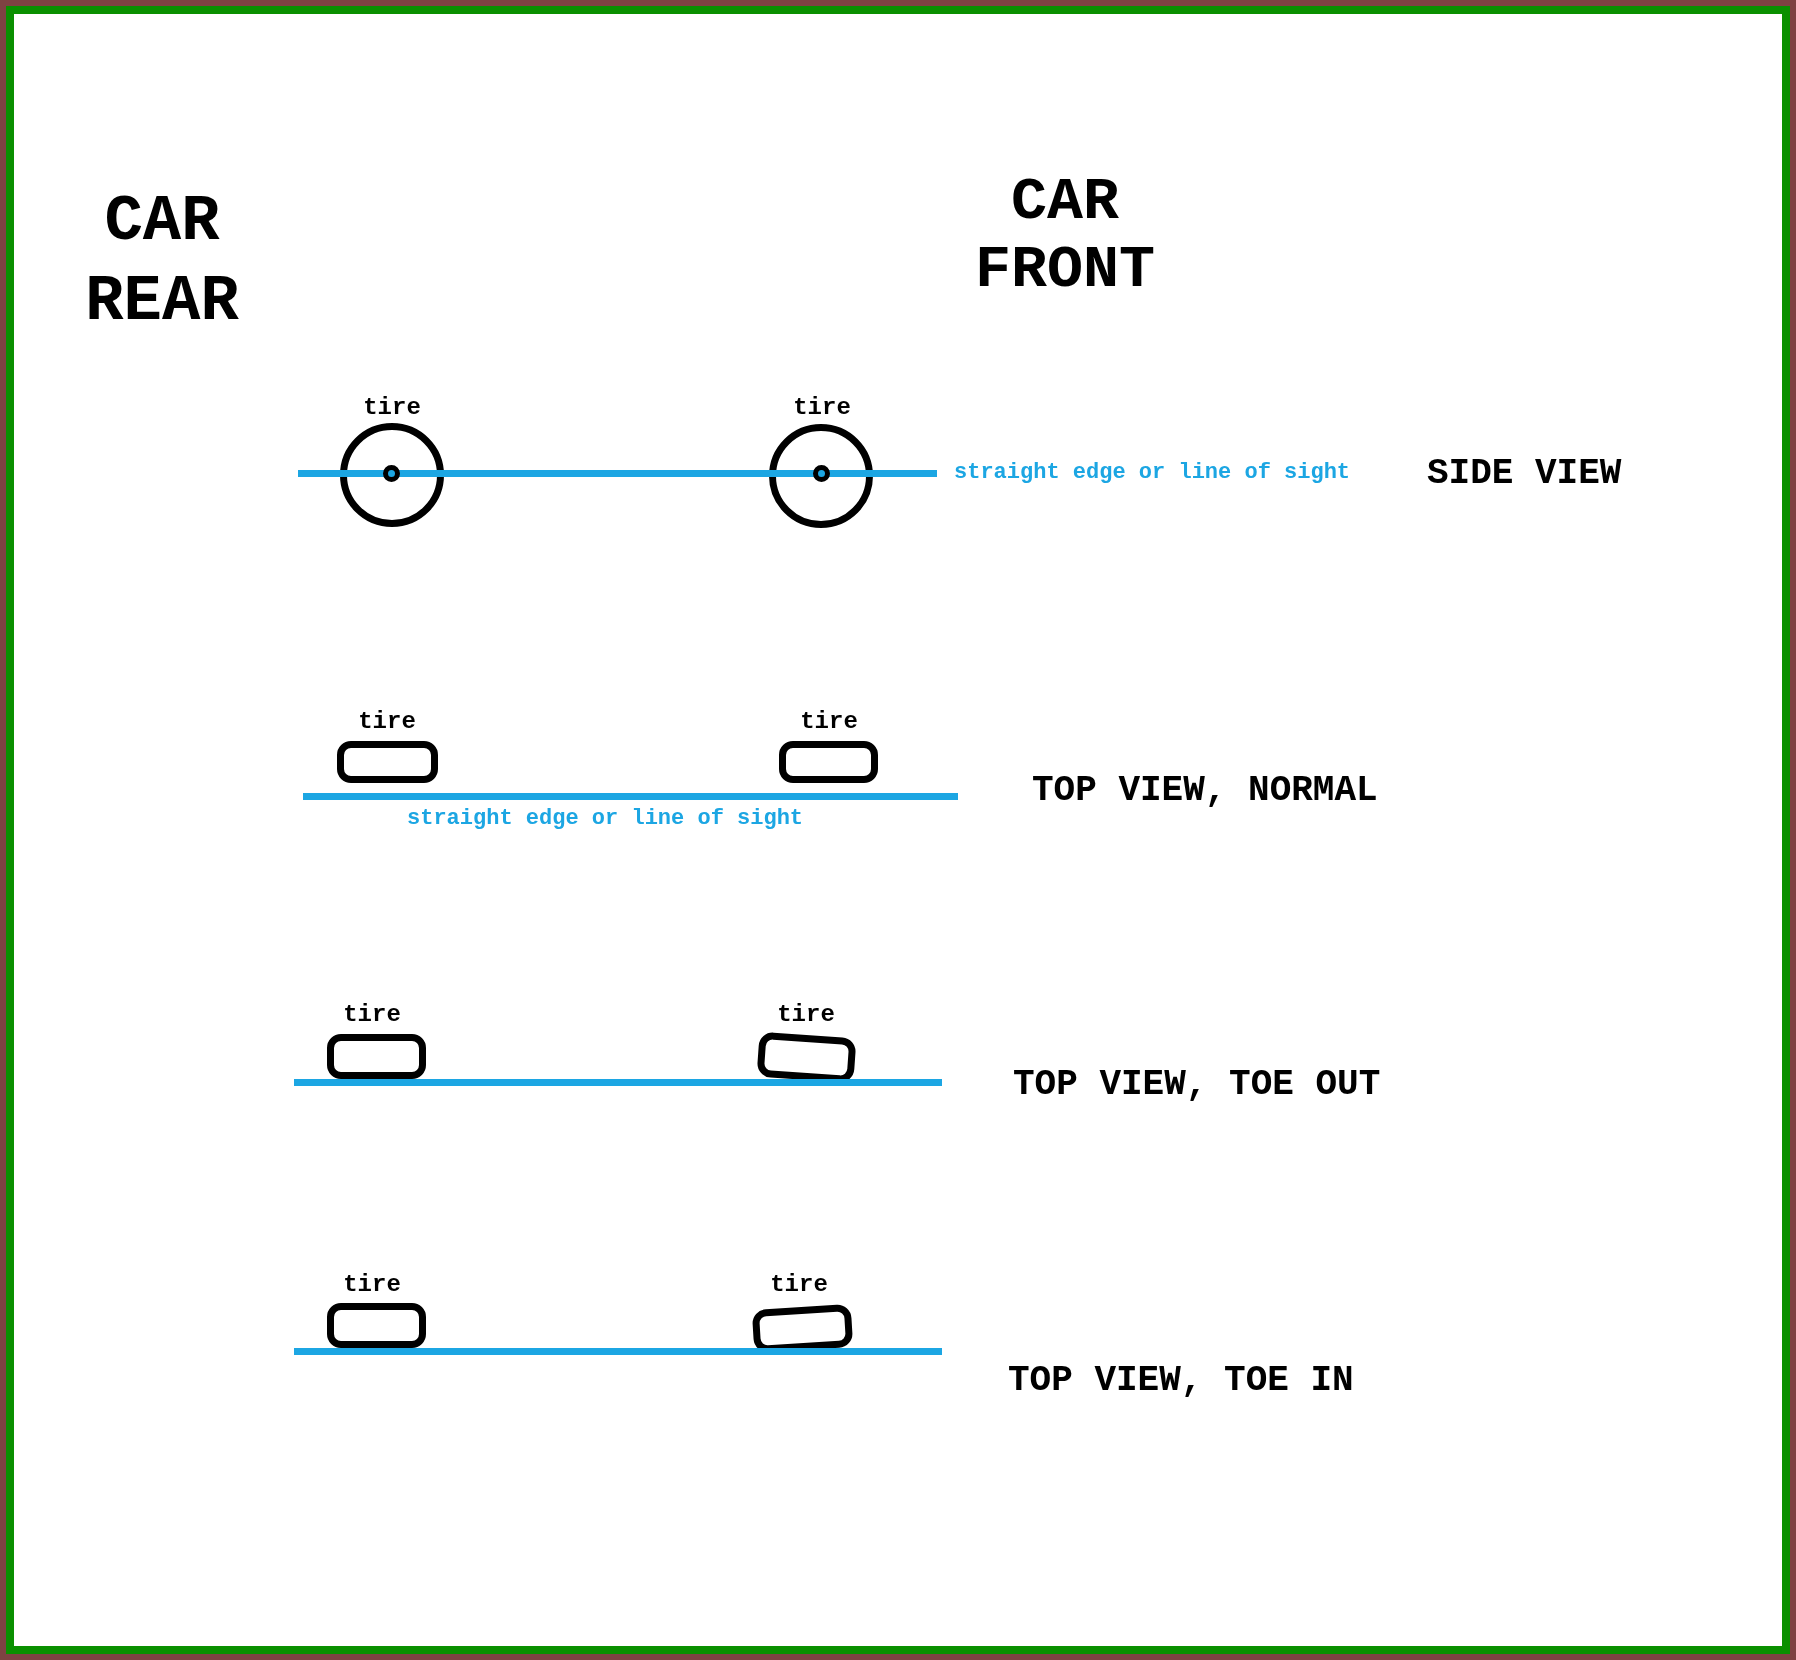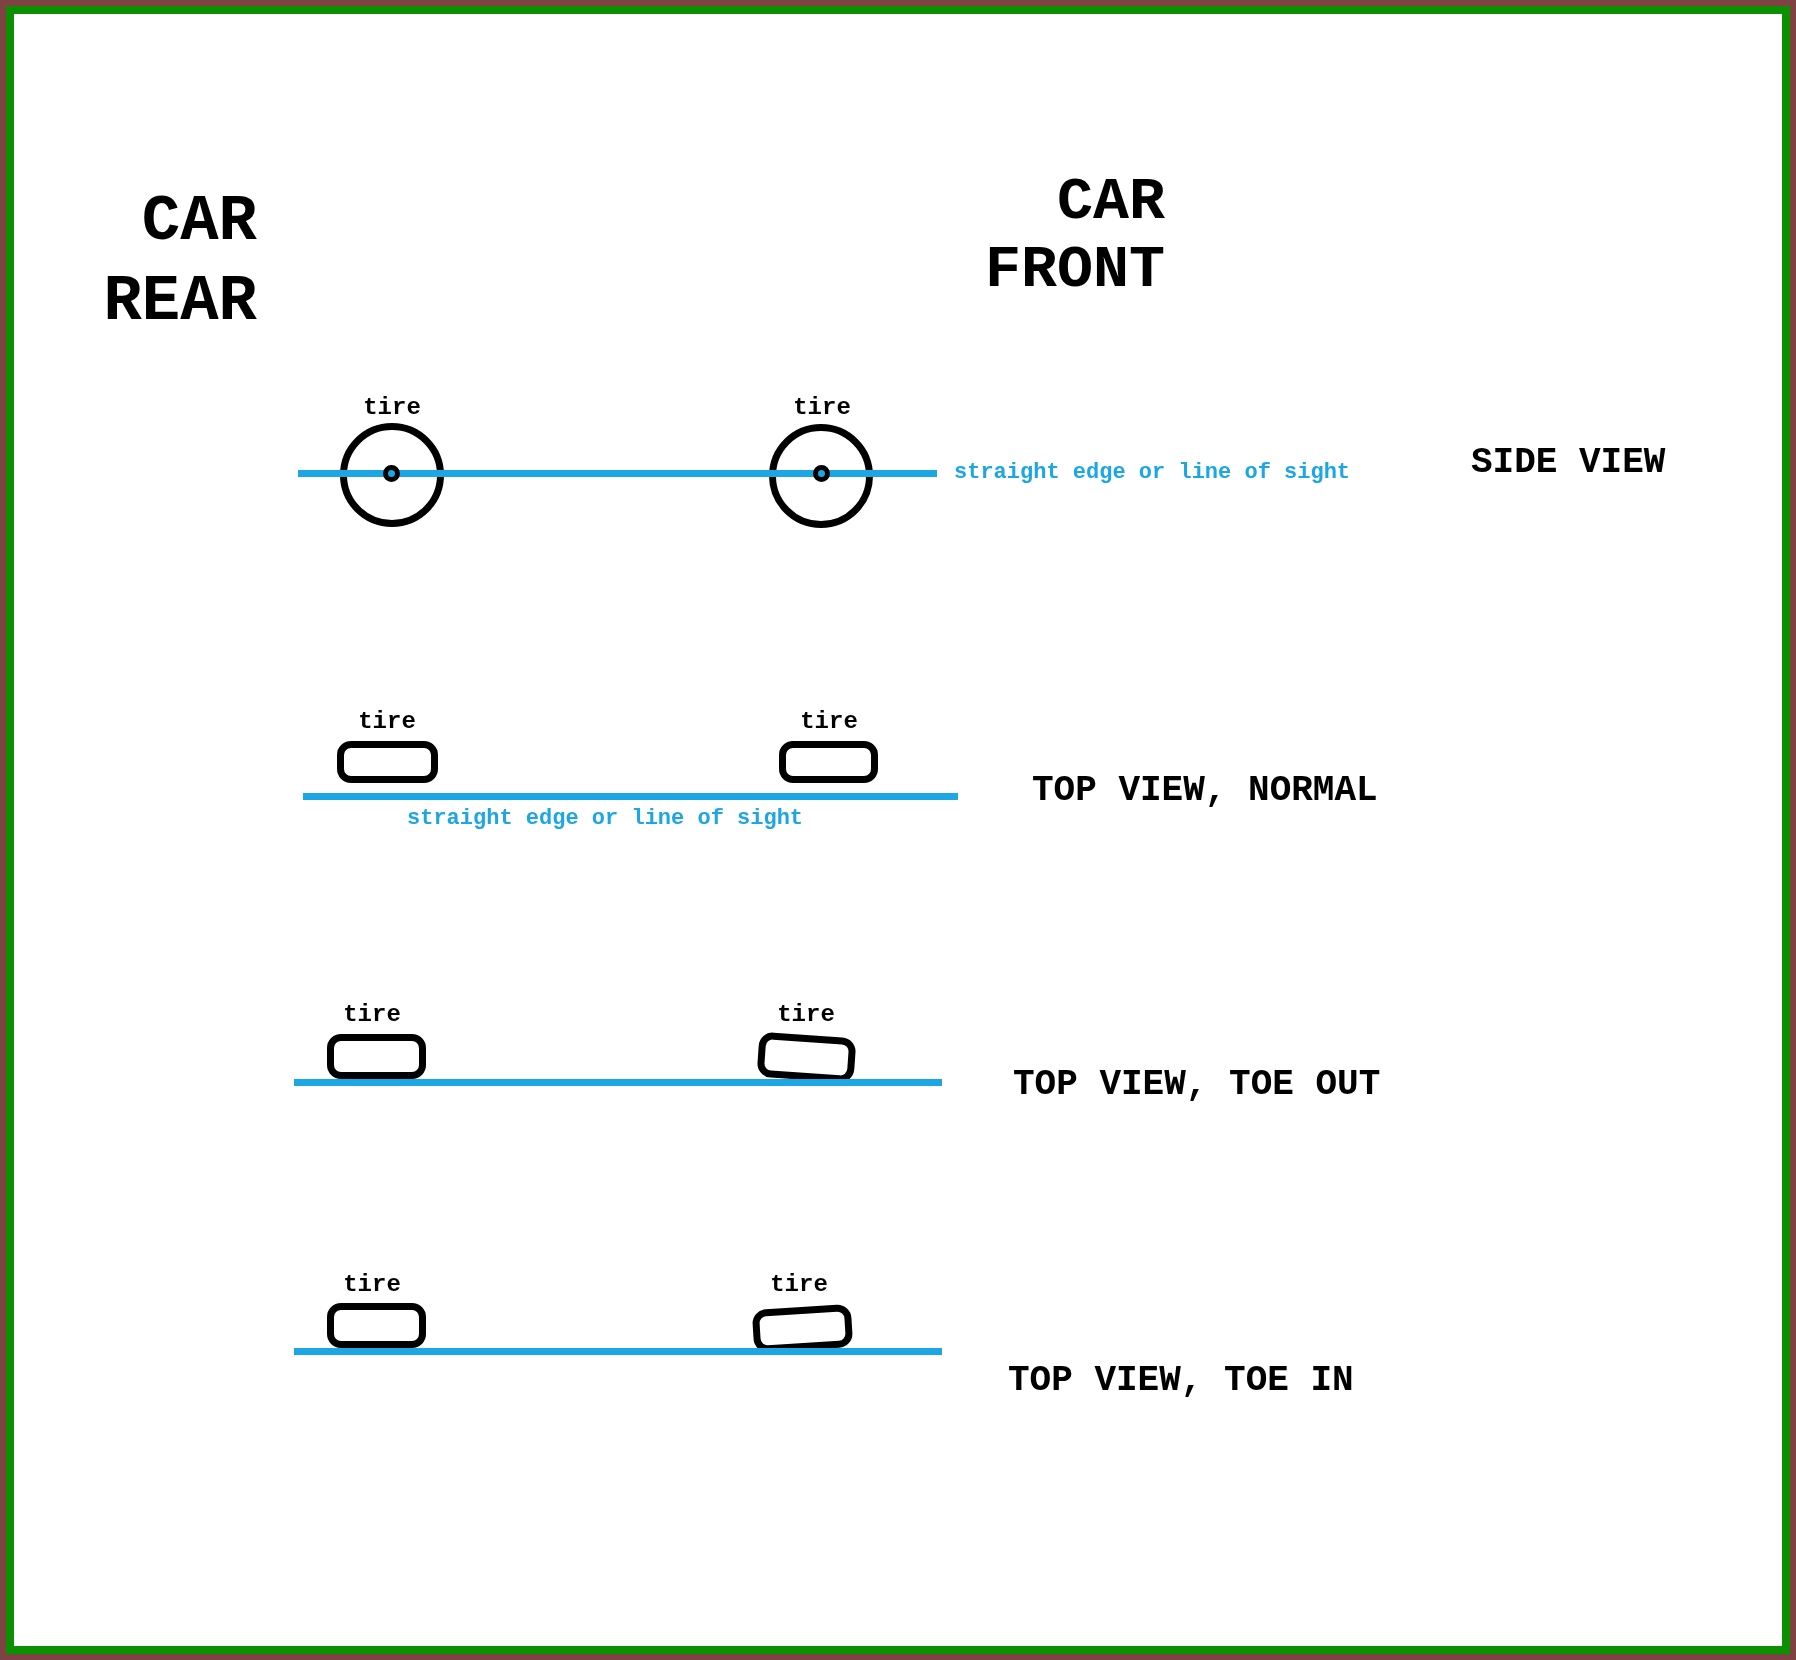--- a/index.html
+++ b/index.html
@@ -15,21 +15,21 @@
     width:1796px;height:1660px;
     background:var(--background);
     overflow:hidden;
     font-family:"Liberation Mono","DejaVu Sans Mono",monospace;
     font-weight:bold;
     color:var(--ink);
   }
   .frame-outer{position:absolute;inset:0;border:6px solid var(--frame-maroon);z-index:9;pointer-events:none;}
   .frame-inner{position:absolute;inset:6px;border:8px solid var(--frame-green);z-index:9;pointer-events:none;}
 
-  .heading{position:absolute;text-align:right;z-index:4;}
+  .heading{position:absolute;text-align:center;z-index:4;}
   .heading span{display:block;}
   .heading-rear{left:67px;top:182px;width:190px;font-size:64px;line-height:80px;}
   .heading-front{left:965px;top:168px;width:200px;font-size:60px;line-height:68px;}
 
   .tire-label{position:absolute;width:100px;text-align:center;font-size:24px;line-height:25px;z-index:4;}
   .annotation{position:absolute;font-size:22px;line-height:26px;white-space:nowrap;color:var(--sightline-blue);z-index:4;}
   .view-label{position:absolute;font-size:36px;line-height:42px;white-space:nowrap;z-index:4;}
 
   .sightline{position:absolute;height:7px;background:var(--sightline-blue);z-index:2;}
 
@@ -63,21 +63,21 @@
   </div>
 
   <div class="tire-label" style="left:342px;top:395px;">tire</div>
   <div class="tire-label" style="left:772px;top:395px;">tire</div>
   <div class="tire-circle" style="left:340px;top:423px;"></div>
   <div class="tire-circle" style="left:769px;top:424px;"></div>
   <div class="sightline" style="left:298px;top:470px;width:639px;"></div>
   <div class="hub-dot" style="left:383px;top:465px;"></div>
   <div class="hub-dot" style="left:813px;top:465px;"></div>
   <div class="annotation" style="left:954px;top:460px;">straight edge or line of sight</div>
-  <div class="view-label" style="left:1427px;top:442px;margin-left:44px;">SIDE VIEW</div>
+  <div class="view-label" style="left:1427px;top:453px;">SIDE VIEW</div>
 
   <div class="tire-label" style="left:337px;top:709px;">tire</div>
   <div class="tire-label" style="left:779px;top:709px;">tire</div>
   <div class="tire-rect" style="left:337px;top:741px;width:101px;height:42px;"></div>
   <div class="tire-rect" style="left:779px;top:741px;width:99px;height:42px;"></div>
   <div class="sightline" style="left:303px;top:793px;width:655px;"></div>
   <div class="annotation" style="left:407px;top:806px;">straight edge or line of sight</div>
   <div class="view-label" style="left:1032px;top:770px;">TOP VIEW, NORMAL</div>
 
   <div class="tire-label" style="left:322px;top:1002px;">tire</div>

